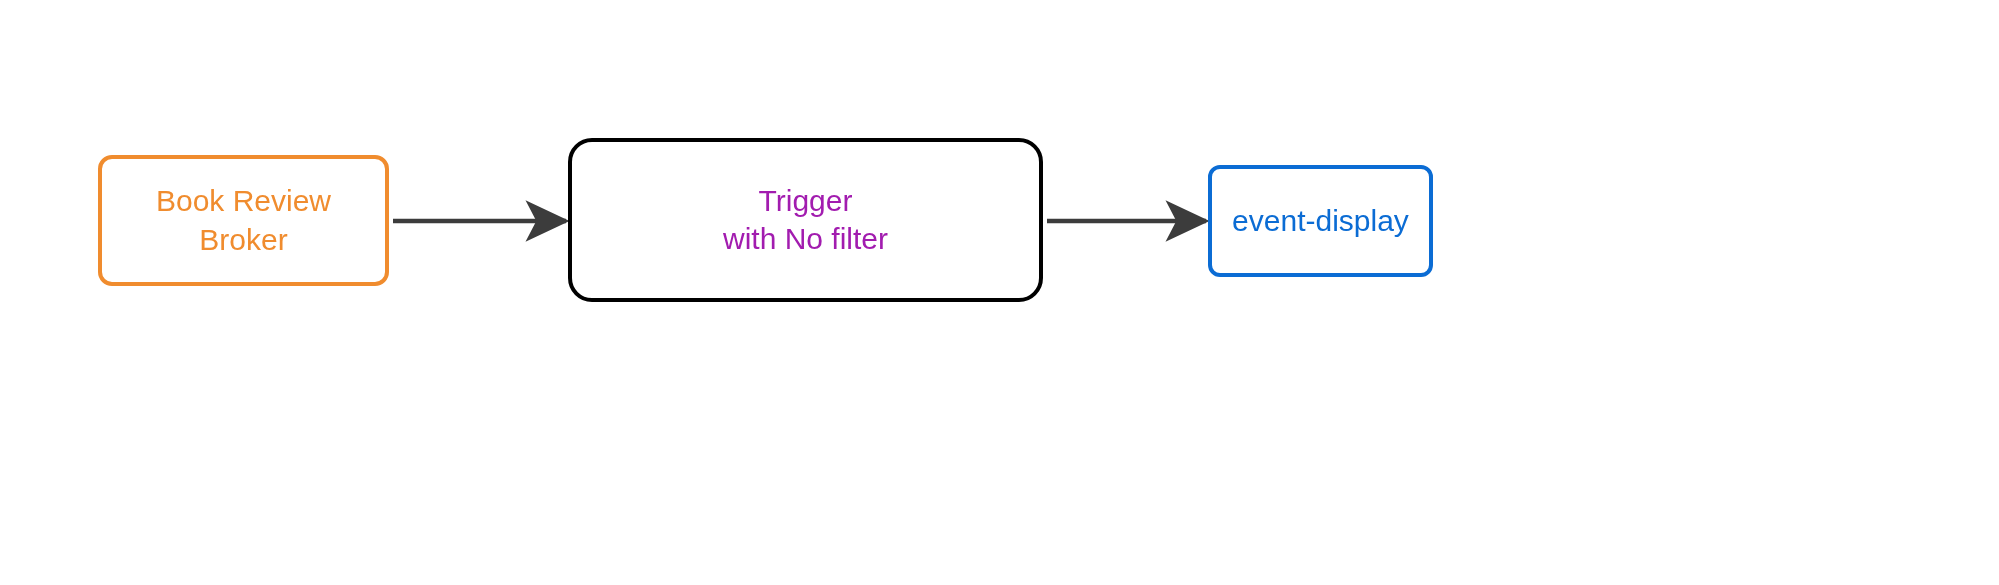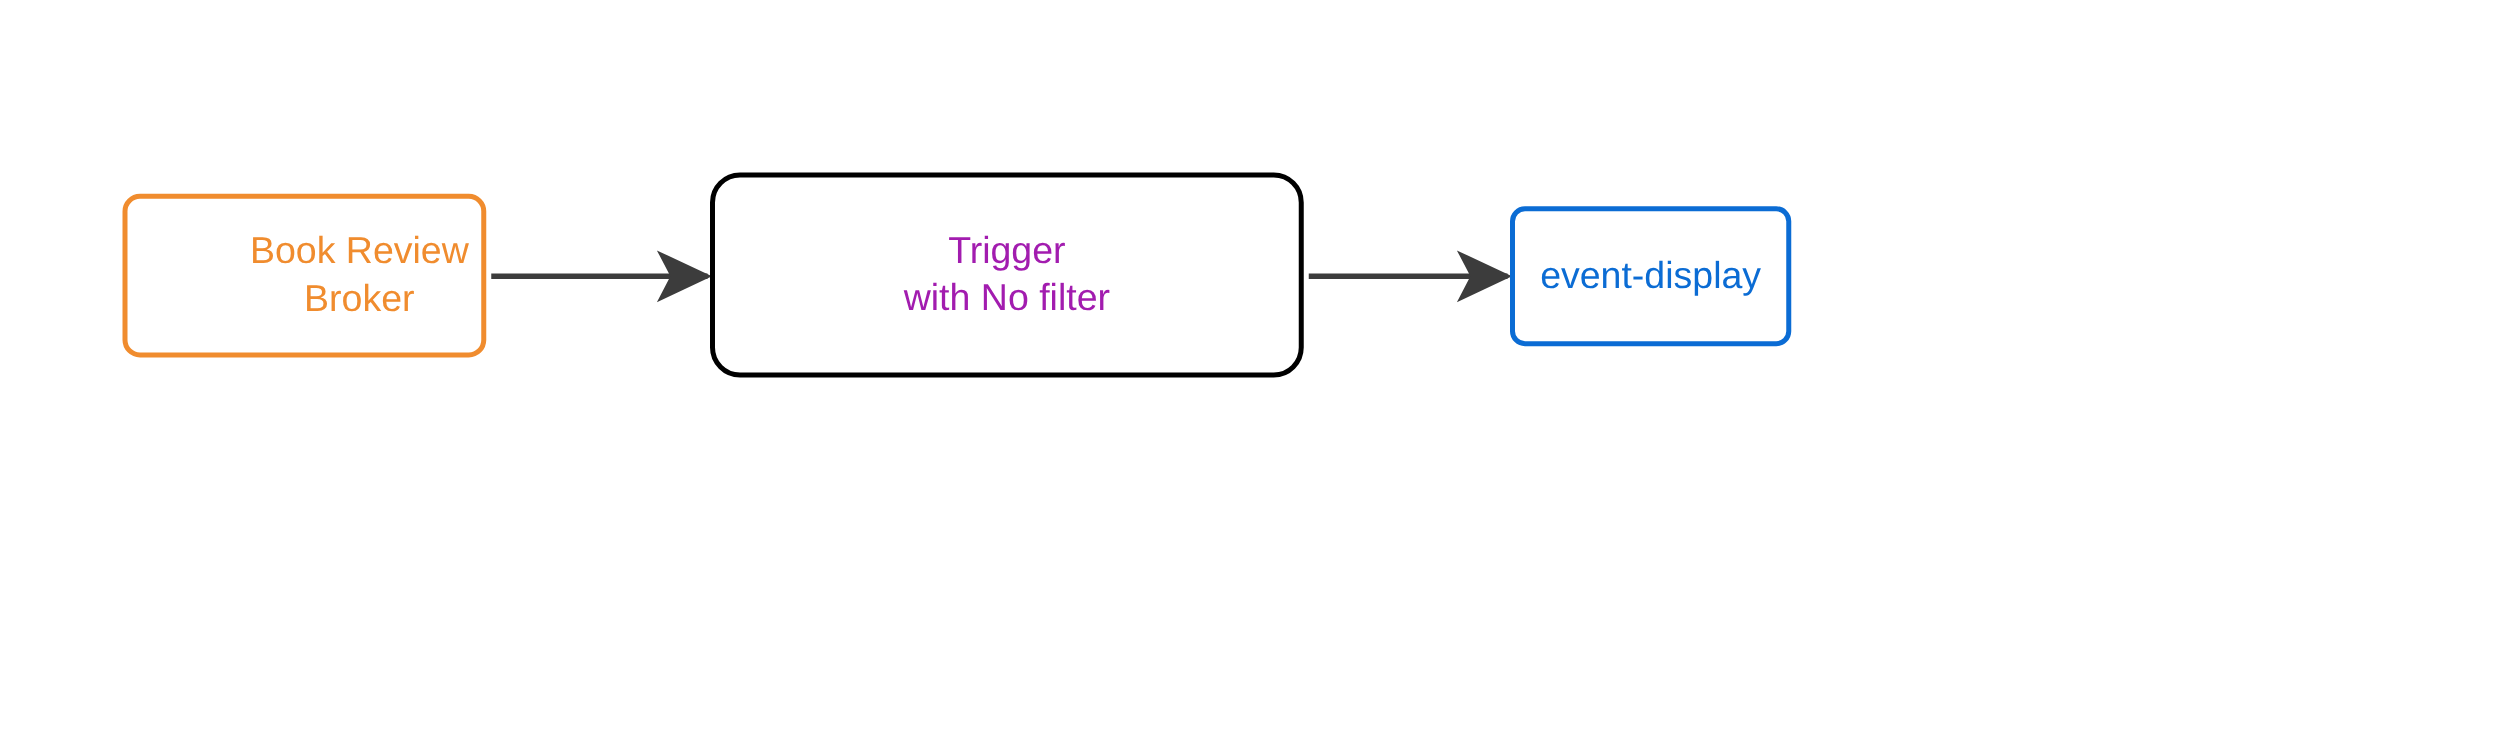--- a/index.html
+++ b/index.html
@@ -39,21 +39,20 @@
   
   #node-broker {
     left: 98px;
     top: 155px;
     width: 291px;
     height: 131px;
     border: 4px solid #f08c2e;
     border-radius: 14px;
     color: #f08c2e;
     font-size: 30px;
-    justify-content: flex-end;
   }
   
   #node-trigger {
     left: 568px;
     top: 138px;
     width: 475px;
     height: 164px;
     border: 4px solid #000000;
     border-radius: 24px;
     color: #a21caf;

